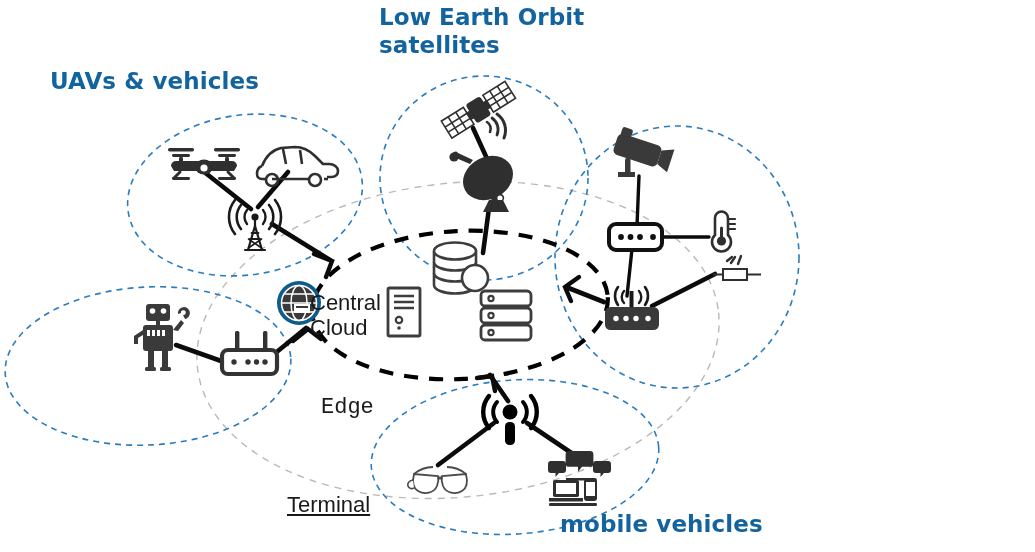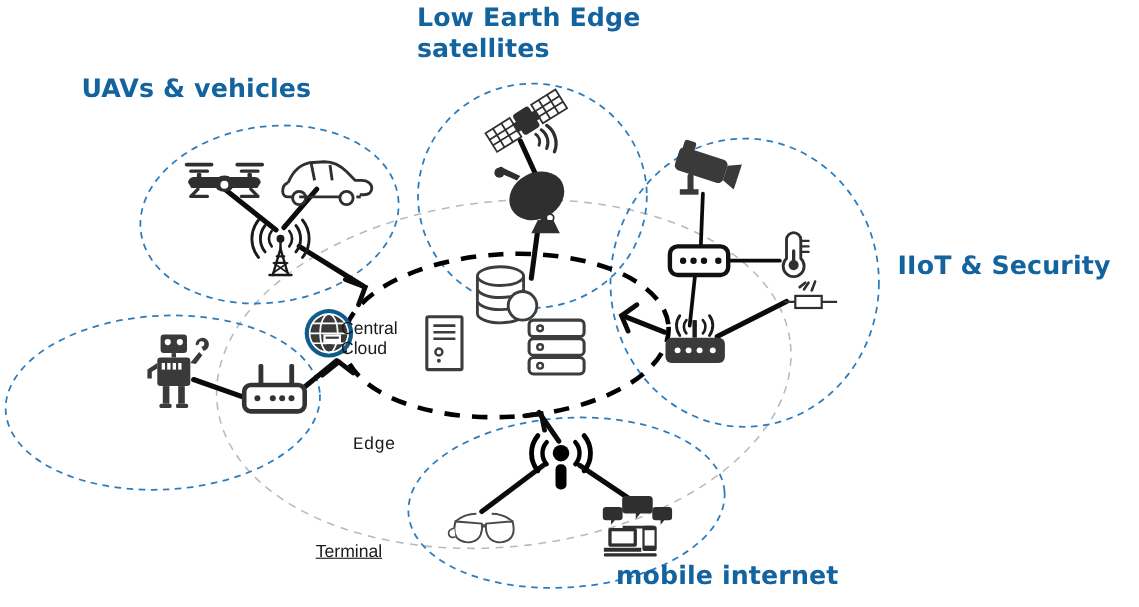--- a/index.html
+++ b/index.html
@@ -31,27 +31,27 @@
     font-size: 23px;
     color: #13639f;
     letter-spacing: 0.1px;
     line-height: 1.22;
     white-space: pre-line;
     user-select: none;
   }
   .plain-label {
     position: absolute;
     font-family: "Liberation Sans", sans-serif;
-    font-size: 16px;
+    font-size: 22px;
     color: #1a1a1a;
     line-height: 1.12;
     white-space: pre-line;
     user-select: none;
   }
-  #title-uav      { left: 50px;  top: 67px; margin-left: 24px; }
+  #title-uav      { left: 50px;  top: 67px; }
   #title-leo      { left: 379px; top: 3px;  }
   #title-iiot     { left: 816px; top: 228px; }
   #title-robots   { left: 64px;  top: 437px; }
   #title-mobile   { left: 560px; top: 510px; }
   #label-central  { left: 310px; top: 291px; }
   #label-edge     { left: 321px; top: 396px; font-family: Liberation Mono, monospace; }
   #label-terminal { left: 287px; top: 493px; text-decoration: underline; }
 </style>
 </head>
 <body>
@@ -323,23 +323,22 @@
 
       <rect x="584" y="478" width="13" height="23" rx="2.4"></rect>
       <rect x="586" y="482" width="9" height="14" fill="#ffffff"></rect>
 
       <rect x="549" y="503" width="48" height="3" rx="1.2"></rect>
     </g>
 
   </svg>
 
   <div class="group-title" id="title-uav">UAVs &amp; vehicles</div>
-  <div class="group-title" id="title-leo">Low Earth Edge
+  <div class="group-title" id="title-leo">Low Earth Orbit
 satellites</div>
-  <div class="group-title" id="title-iiot">IIoT &amp; Security</div>
-  <div class="group-title" id="title-mobile">mobile internet</div>
+  <div class="group-title" id="title-mobile">mobile vehicles</div>
 
   <div class="plain-label" id="label-central">Central
 Cloud</div>
   <div class="plain-label" id="label-edge">Edge</div>
   <div class="plain-label" id="label-terminal">Terminal</div>
 
 </div>
 
 </body></html>

